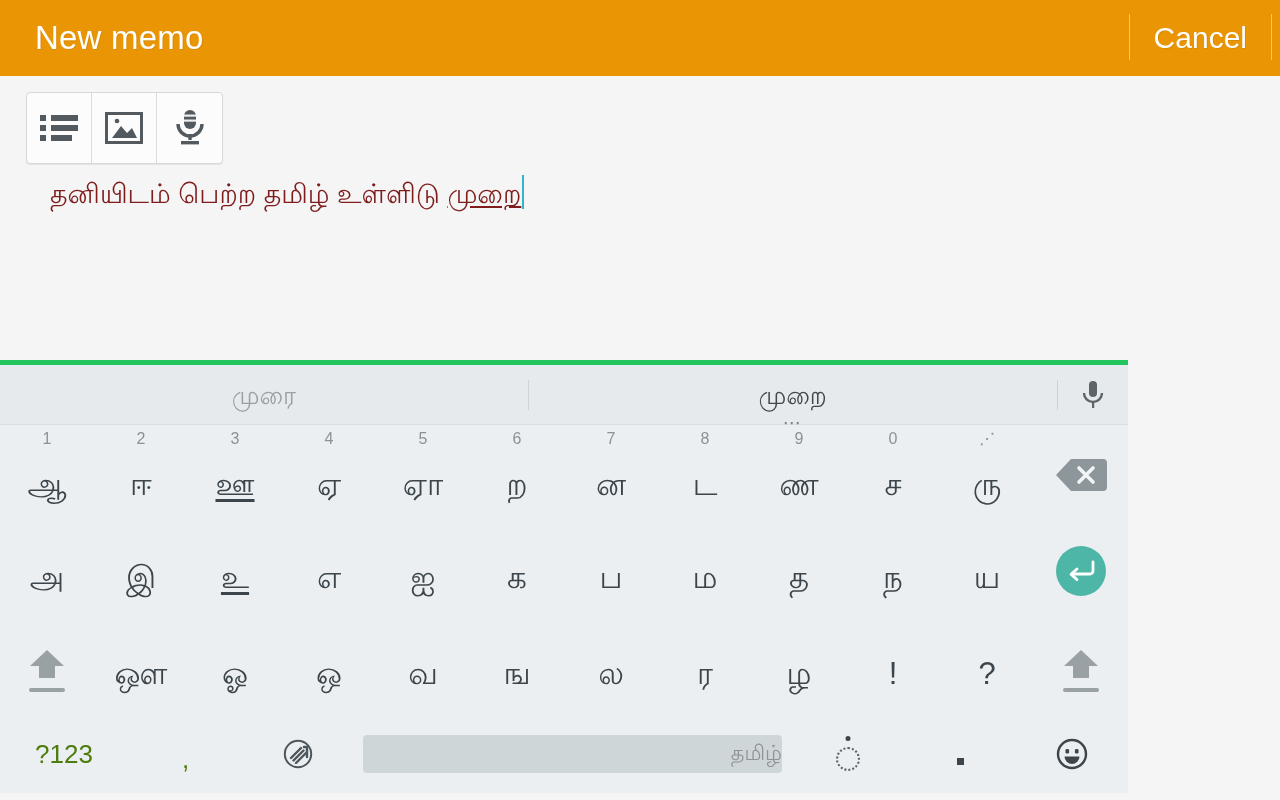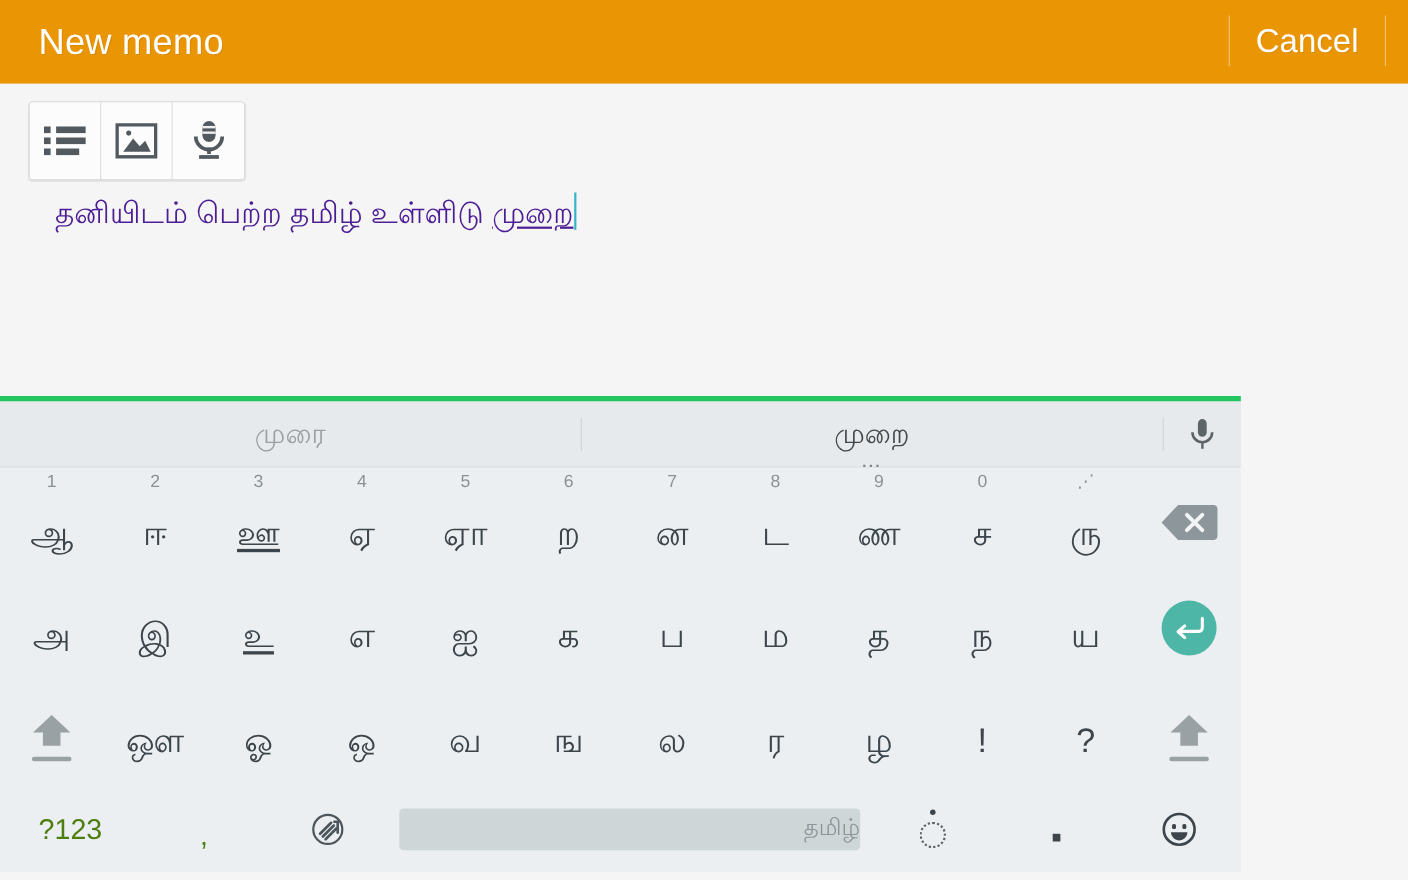--- a/index.html
+++ b/index.html
@@ -35,21 +35,21 @@
     padding-left: 35px;
     letter-spacing: 0.2px;
     text-shadow: 1px 1px 0 rgba(0,0,0,0.07);
     font-weight: 400;
     flex: 1;
   }
   .header-actions {
     display: flex;
     align-items: flex-start;
     height: 48px;
-    padding-right: 18px;
+    padding-right: 6px;
   }
   .hdr-sep {
     width: 1px;
     height: 46px;
     background: rgba(255,255,255,0.45);
     margin: 0 2px;
   }
   .hdr-btn {
     font-size: 30px;
     color: #ffffff;
@@ -89,21 +89,21 @@
     left: 0;
     width: 1280px;
     height: 204px;
     background: #f5f5f5;
   }
   .memo-text {
     position: absolute;
     left: 50px;
     top: 4px;
     font-size: 27px;
-    color: #4c1d95;
+    color: #7f1d1d;
     white-space: nowrap;
     line-height: 44px;
     font-family: "Liberation Sans", "DejaVu Sans", sans-serif;
   }
   .composing {
     text-decoration: underline;
     text-underline-offset: 3px;
   }
   .caret {
     display: inline-block;

